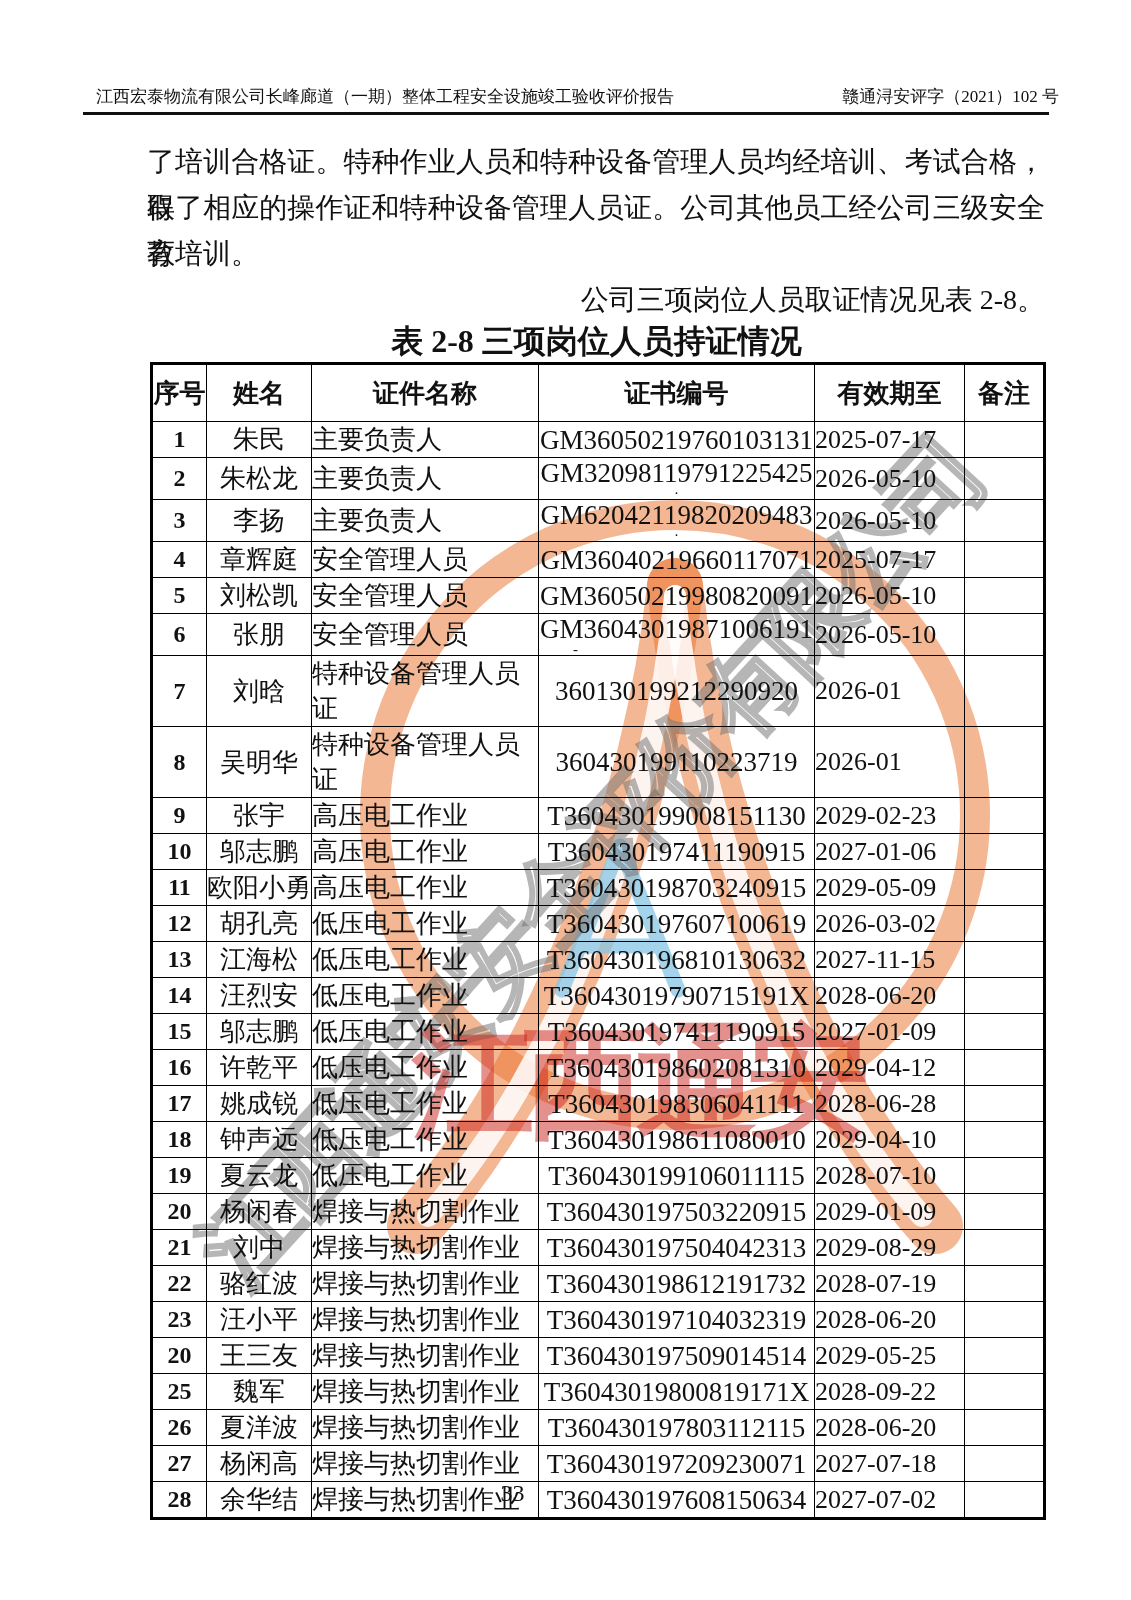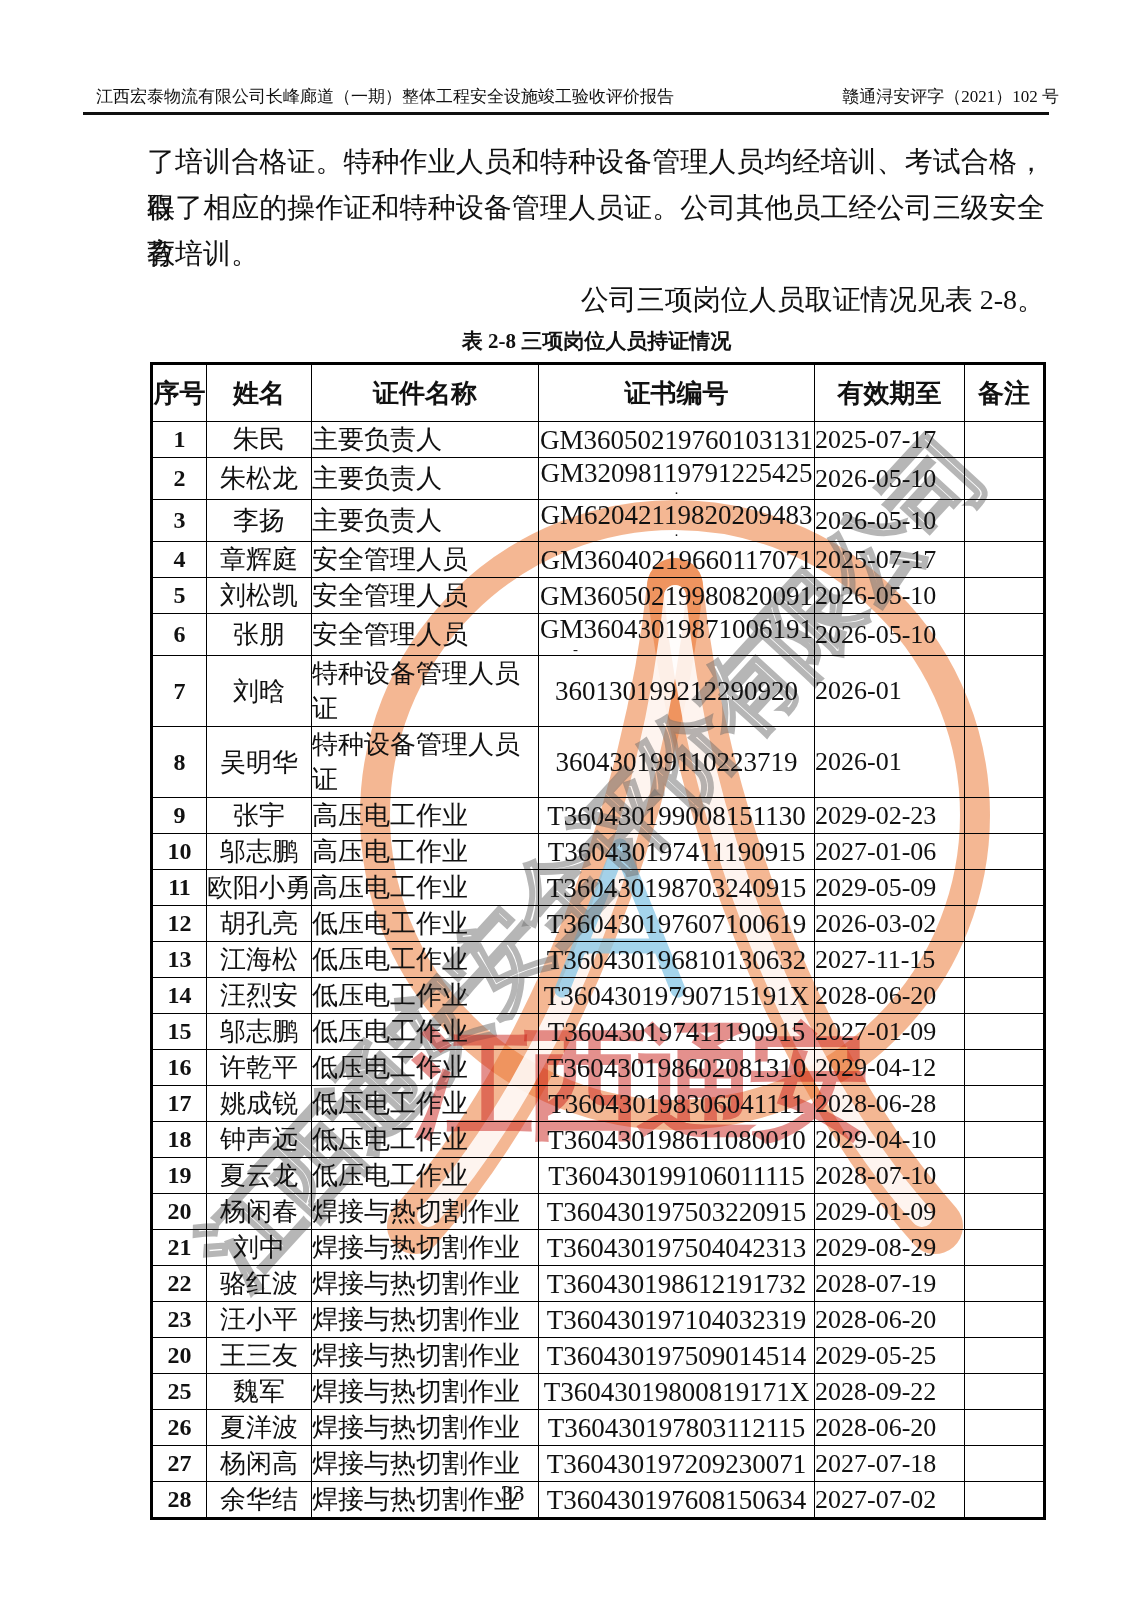--- a/index.html
+++ b/index.html
@@ -31,21 +31,21 @@
     display:flex;justify-content:space-between;align-items:baseline;
     font-size:17px;line-height:22px;
   }
   .hdr-rule{position:absolute;top:112px;left:83px;width:966px;height:3px;background:#101010;}
   .bodytext{position:absolute;top:139px;left:147px;width:898px;font-size:28px;}
   .jline{height:46px;line-height:46px;text-align:justify;text-align-last:justify;}
   .jline.short{text-align-last:left;}
   .p2{height:46px;line-height:46px;text-indent:57px;text-align:right;}
   .tbl-title{
     position:absolute;top:324px;left:150px;width:893px;height:34px;
-    text-align:center;font-weight:700;font-size:21px;line-height:34px;
+    text-align:center;font-weight:700;font-size:32px;line-height:34px;
   }
   table.cert{
     position:absolute;top:362px;left:150px;width:893px;
     border-collapse:collapse;table-layout:fixed;
     border:3px solid #000;background:transparent;padding-left:28px;
   }
   table.cert th,table.cert td{border:1.5px solid #000;padding:0;overflow:hidden;}
   table.cert th{font-size:26px;font-weight:700;text-align:center;line-height:29px;}
   table.cert thead tr{height:58px;}
   table.cert tbody tr{height:36px;}

